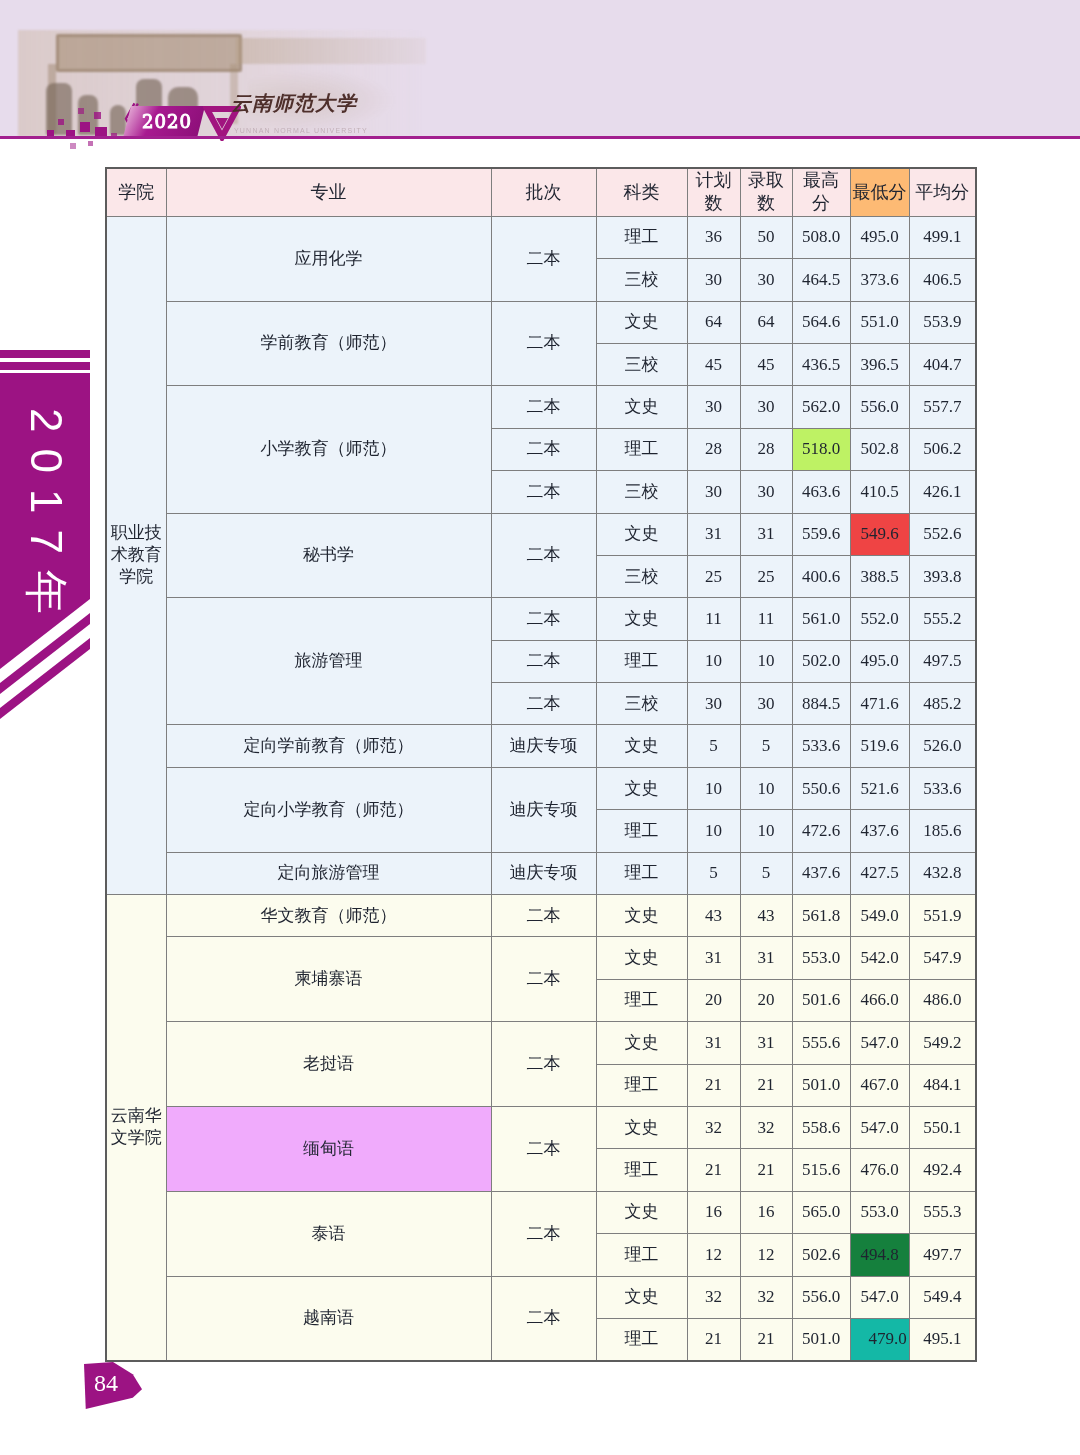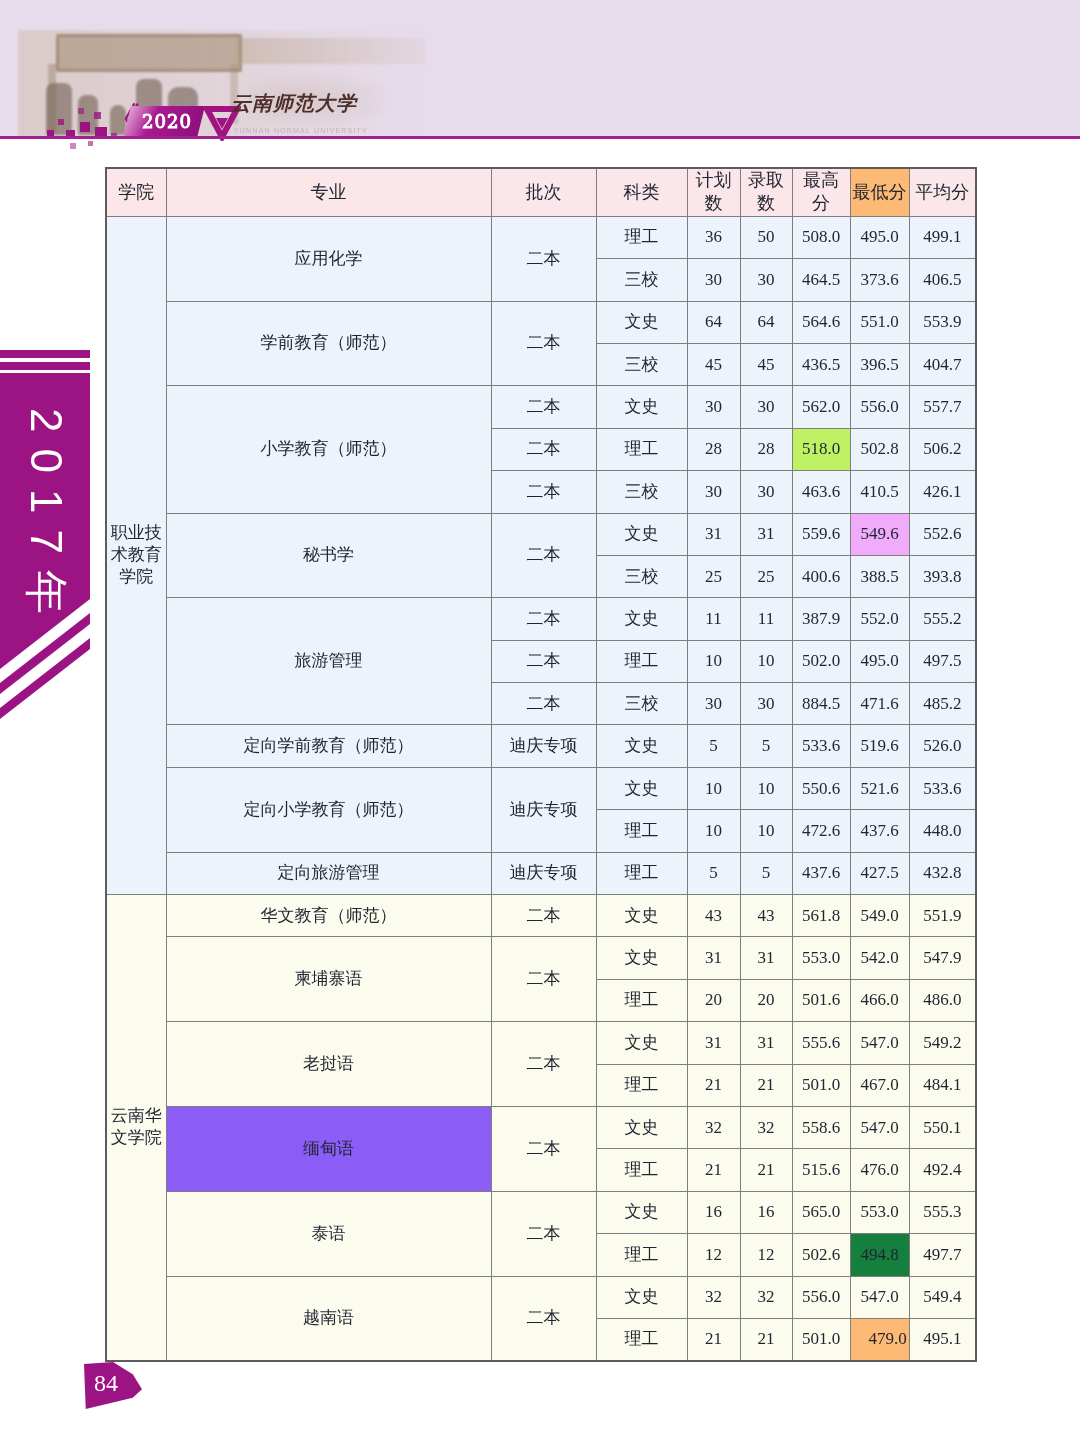--- a/index.html
+++ b/index.html
@@ -210,38 +210,38 @@
         <td style="background: rgb(236, 243, 250);">410.5</td>
         <td style="background: rgb(236, 243, 250);">426.1</td>
       </tr>
       <tr style="height: 42.4px;">
         <td rowspan="2" style="background: rgb(236, 243, 250);">秘书学</td>
         <td rowspan="2" style="background: rgb(236, 243, 250);">二本</td>
         <td style="background: rgb(236, 243, 250);">文史</td>
         <td style="background: rgb(236, 243, 250);">31</td>
         <td style="background: rgb(236, 243, 250);">31</td>
         <td style="background: rgb(236, 243, 250);">559.6</td>
-        <td style="background: #f0abfc;">549.6</td>
+        <td style="background: #ef4444;">549.6</td>
         <td style="background: rgb(236, 243, 250);">552.6</td>
       </tr>
       <tr style="height: 42.4px;">
         <td style="background: rgb(236, 243, 250);">三校</td>
         <td style="background: rgb(236, 243, 250);">25</td>
         <td style="background: rgb(236, 243, 250);">25</td>
         <td style="background: rgb(236, 243, 250);">400.6</td>
         <td style="background: rgb(236, 243, 250);">388.5</td>
         <td style="background: rgb(236, 243, 250);">393.8</td>
       </tr>
       <tr style="height: 42.4px;">
         <td rowspan="3" style="background: rgb(236, 243, 250);">旅游管理</td>
         <td style="background: rgb(236, 243, 250);">二本</td>
         <td style="background: rgb(236, 243, 250);">文史</td>
         <td style="background: rgb(236, 243, 250);">11</td>
         <td style="background: rgb(236, 243, 250);">11</td>
-        <td style="background: rgb(236, 243, 250);">387.9</td>
+        <td style="background: rgb(236, 243, 250);">561.0</td>
         <td style="background: rgb(236, 243, 250);">552.0</td>
         <td style="background: rgb(236, 243, 250);">555.2</td>
       </tr>
       <tr style="height: 42.4px;">
         <td style="background: rgb(236, 243, 250);">二本</td>
         <td style="background: rgb(236, 243, 250);">理工</td>
         <td style="background: rgb(236, 243, 250);">10</td>
         <td style="background: rgb(236, 243, 250);">10</td>
         <td style="background: rgb(236, 243, 250);">502.0</td>
         <td style="background: rgb(236, 243, 250);">495.0</td>
@@ -275,21 +275,21 @@
         <td style="background: rgb(236, 243, 250);">550.6</td>
         <td style="background: rgb(236, 243, 250);">521.6</td>
         <td style="background: rgb(236, 243, 250);">533.6</td>
       </tr>
       <tr style="height: 42.4px;">
         <td style="background: rgb(236, 243, 250);">理工</td>
         <td style="background: rgb(236, 243, 250);">10</td>
         <td style="background: rgb(236, 243, 250);">10</td>
         <td style="background: rgb(236, 243, 250);">472.6</td>
         <td style="background: rgb(236, 243, 250);">437.6</td>
-        <td style="background: rgb(236, 243, 250);">448.0</td>
+        <td style="background: rgb(236, 243, 250);">185.6</td>
       </tr>
       <tr style="height: 42.4px;">
         <td rowspan="1" style="background: rgb(236, 243, 250);">定向旅游管理</td>
         <td rowspan="1" style="background: rgb(236, 243, 250);">迪庆专项</td>
         <td style="background: rgb(236, 243, 250);">理工</td>
         <td style="background: rgb(236, 243, 250);">5</td>
         <td style="background: rgb(236, 243, 250);">5</td>
         <td style="background: rgb(236, 243, 250);">437.6</td>
         <td style="background: rgb(236, 243, 250);">427.5</td>
         <td style="background: rgb(236, 243, 250);">432.8</td>
@@ -335,21 +335,21 @@
       </tr>
       <tr style="height: 42.4px;">
         <td style="background: rgb(252, 252, 238);">理工</td>
         <td style="background: rgb(252, 252, 238);">21</td>
         <td style="background: rgb(252, 252, 238);">21</td>
         <td style="background: rgb(252, 252, 238);">501.0</td>
         <td style="background: rgb(252, 252, 238);">467.0</td>
         <td style="background: rgb(252, 252, 238);">484.1</td>
       </tr>
       <tr style="height: 42.4px;">
-        <td rowspan="2" style="background: #8b5cf6;">缅甸语</td>
+        <td rowspan="2" style="background: #f0abfc;">缅甸语</td>
         <td rowspan="2" style="background: rgb(252, 252, 238);">二本</td>
         <td style="background: rgb(252, 252, 238);">文史</td>
         <td style="background: rgb(252, 252, 238);">32</td>
         <td style="background: rgb(252, 252, 238);">32</td>
         <td style="background: rgb(252, 252, 238);">558.6</td>
         <td style="background: rgb(252, 252, 238);">547.0</td>
         <td style="background: rgb(252, 252, 238);">550.1</td>
       </tr>
       <tr style="height: 42.4px;">
         <td style="background: rgb(252, 252, 238);">理工</td>
@@ -385,21 +385,21 @@
         <td style="background: rgb(252, 252, 238);">32</td>
         <td style="background: rgb(252, 252, 238);">556.0</td>
         <td style="background: rgb(252, 252, 238);">547.0</td>
         <td style="background: rgb(252, 252, 238);">549.4</td>
       </tr>
       <tr style="height: 42.4px;">
         <td style="background: rgb(252, 252, 238);">理工</td>
         <td style="background: rgb(252, 252, 238);">21</td>
         <td style="background: rgb(252, 252, 238);">21</td>
         <td style="background: rgb(252, 252, 238);">501.0</td>
-        <td style="background: #fdba74; padding-left: 18px;">479.0</td>
+        <td style="background: #14b8a6; padding-left: 18px;">479.0</td>
         <td style="background: rgb(252, 252, 238);">495.1</td>
       </tr>
     </tbody>
 </table>
 
 <div class="page-tab">
   <div class="page-num">84</div>
 </div>
 
 </body></html>

